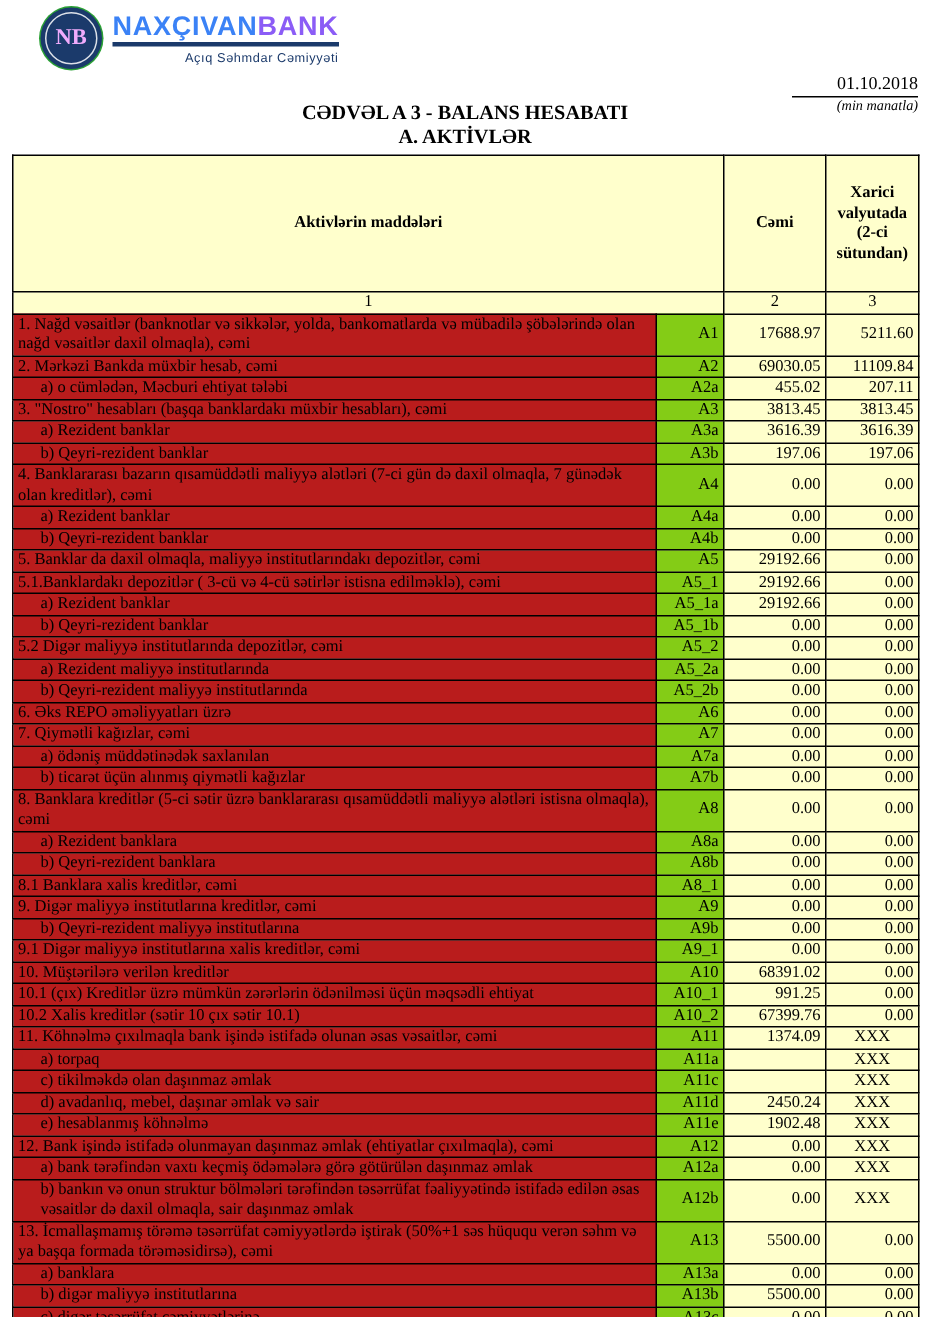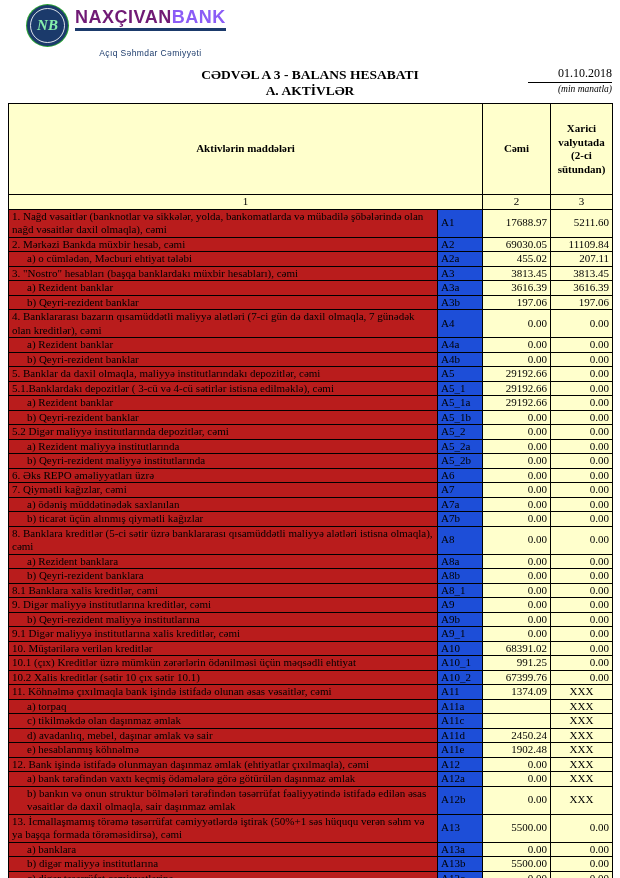--- a/index.html
+++ b/index.html
@@ -12,45 +12,45 @@
 
   
   .header { position: relative; height: 98px; padding-top: 5px; }
   .logo-row { display: flex; align-items: flex-start; gap: 7px; margin-left: 27px; height: 48px; }
   .logo-mark {
     position: relative; width: 41px; height: 41px; border-radius: 50%;
     background: #1b3a6b; display: flex; align-items: center; justify-content: center;
     flex: 0 0 auto; box-shadow: 0 0 0 1px #2ba135;
   }
   .logo-ring { position: absolute; inset: 3px; border: 1px solid rgba(255,255,255,.85); border-radius: 50%; }
-  .logo-nb { color: #86efac; font-weight: bold; font-style: italic; font-size: 15px; font-family: "Liberation Serif", serif; }
+  .logo-nb { color: #f0abfc; font-weight: bold; font-size: 15px; font-family: "Liberation Serif", serif; }
   .wordmark { padding-top: 3px; }
   .bank-name { font-family: "Liberation Sans", sans-serif; font-weight: bold; font-size: 18px; line-height: 19px; letter-spacing: .5px; white-space: nowrap; }
-  .navy  { color: #701a75; }
+  .navy  { color: #3b82f6; }
   .green { color: #8b5cf6; }
   .underbar { height: 3px; background: #1b3a6b; margin-top: 1px; }
-  .slogan { font-family: "Liberation Sans", sans-serif; font-size: 8.5px; color: #1b3a6b; text-align: center; margin-top: 17px; letter-spacing: .4px; }
+  .slogan { font-family: "Liberation Sans", sans-serif; font-size: 8.5px; color: #1b3a6b; text-align: right; margin-top: 2px; letter-spacing: .4px; }
   .titles { text-align: center; font-weight: bold; font-size: 13.5px; margin-top: 14px; }
   .title1, .title2 { line-height: 16px; }
-  .date-block { position: absolute; right: 8px; top: 67px; text-align: right; }
+  .date-block { position: absolute; right: 8px; top: 49px; text-align: right; }
   .date { font-size: 12px; line-height: 13px; }
   .date-line { border-top: 1px solid #000; width: 84px; margin: 2px 0 1px auto; }
   .unit { font-style: italic; font-size: 9.5px; line-height: 11px; }
 
   
   table { border-collapse: collapse; table-layout: fixed; width: 604px; margin: 0 8px; }
   th, td {
     border: 1px solid #000; font-size: 11px; line-height: 13.5px;
     padding: 0 3px; vertical-align: middle; word-wrap: break-word;
   }
   thead th { background: #ffffcc; font-weight: bold; text-align: center; padding: 18px 3px; }
   thead td.numcell { background: #ffffcc; text-align: center; }
   td.desc { background: #b91c1c; text-align: left; }
   tr.sub td.desc { padding-left: 18px; }
-  td.code { background: #1d4ed8; text-align: left; }
+  td.code { background: #84cc16; text-align: right; }
   td.num  { background: #ffffcc; text-align: right; }
   td.xxx  { background: #ffffcc; text-align: center; }
 </style>
 </head>
 <body>
 
 <div class="page">
 
   <div class="header">
     <div class="logo-row">

